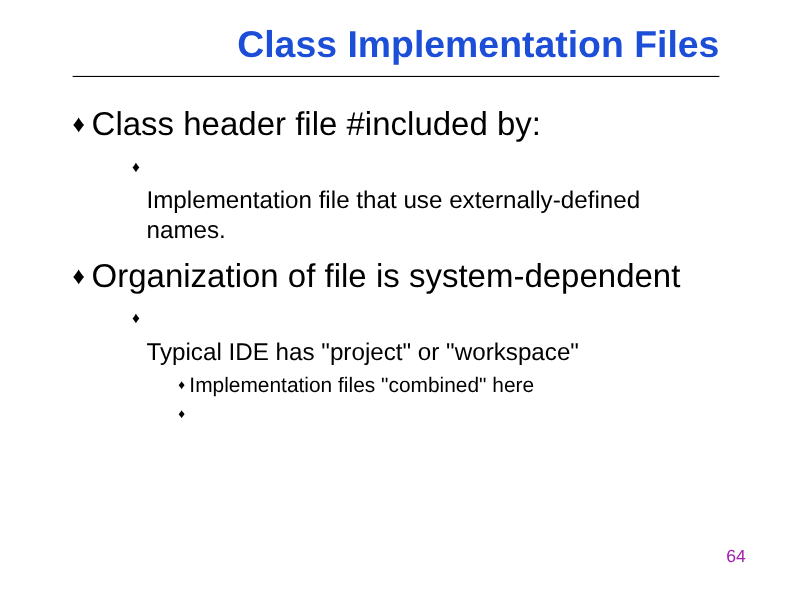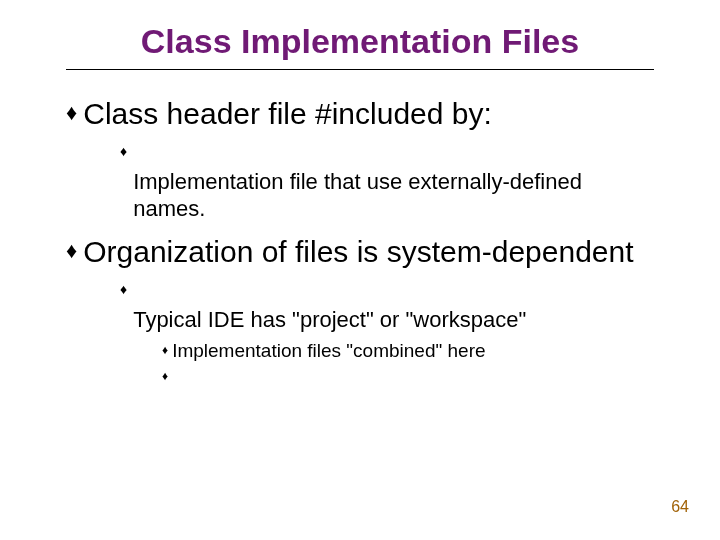--- a/index.html
+++ b/index.html
@@ -9,22 +9,22 @@
     height: 540px;
     background: #fff;
     font-family: Arial, Helvetica, sans-serif;
     color: #000;
     position: relative;
   }
   .slide { padding: 22px 66px 20px 66px; }
   .title {
     font-size: 34px;
     font-weight: bold;
-    color: #701a75;
-    text-align: center;
+    color: #1d4ed8;
+    text-align: right;
     padding-bottom: 8px;
     border-bottom: 1.2px solid #000;
     margin-bottom: 28px;
   }
   .lvl1 {
     display: flex;
     align-items: flex-start;
     margin: 14px 0 6px 0;
   }
   .lvl1 .bullet { font-size: 22px; line-height: 30px; margin-right: 6px; }
@@ -40,24 +40,24 @@
   .lvl3-wrap { margin-left: 42px; }
   .lvl3 {
     display: flex;
     align-items: flex-start;
     margin: 2px 0;
   }
   .lvl3 .bullet { font-size: 12px; line-height: 22px; margin-right: 4px; }
   .lvl3 .txt { font-size: 19px; line-height: 24px; }
   .pagenum {
     position: absolute;
-    right: 31px;
+    right: 42px;
     bottom: 24px;
     font-size: 16px;
-    color: #a16207;
+    color: #a21caf;
   }
 </style>
 </head>
 <body>
 
 <div class="slide">
   <div class="title">Class Implementation Files</div>
 
   <div class="lvl1">
     <span class="bullet">♦</span>
@@ -65,21 +65,21 @@
   </div>
   <div class="lvl2-wrap">
     <div class="lvl2">
       <span class="bullet">♦</span>
       <span class="txt">Implementation file that use externally-defined names.</span>
     </div>
   </div>
 
   <div class="lvl1">
     <span class="bullet">♦</span>
-    <span class="txt">Organization of files is system-dependent</span>
+    <span class="txt">Organization of file is system-dependent</span>
   </div>
   <div class="lvl2-wrap">
     <div class="lvl2">
       <span class="bullet">♦</span>
       <span class="txt">Typical IDE has "project" or "workspace"</span>
     </div>
     <div class="lvl3-wrap">
       <div class="lvl3">
         <span class="bullet">♦</span>
         <span class="txt">Implementation files "combined" here</span>

